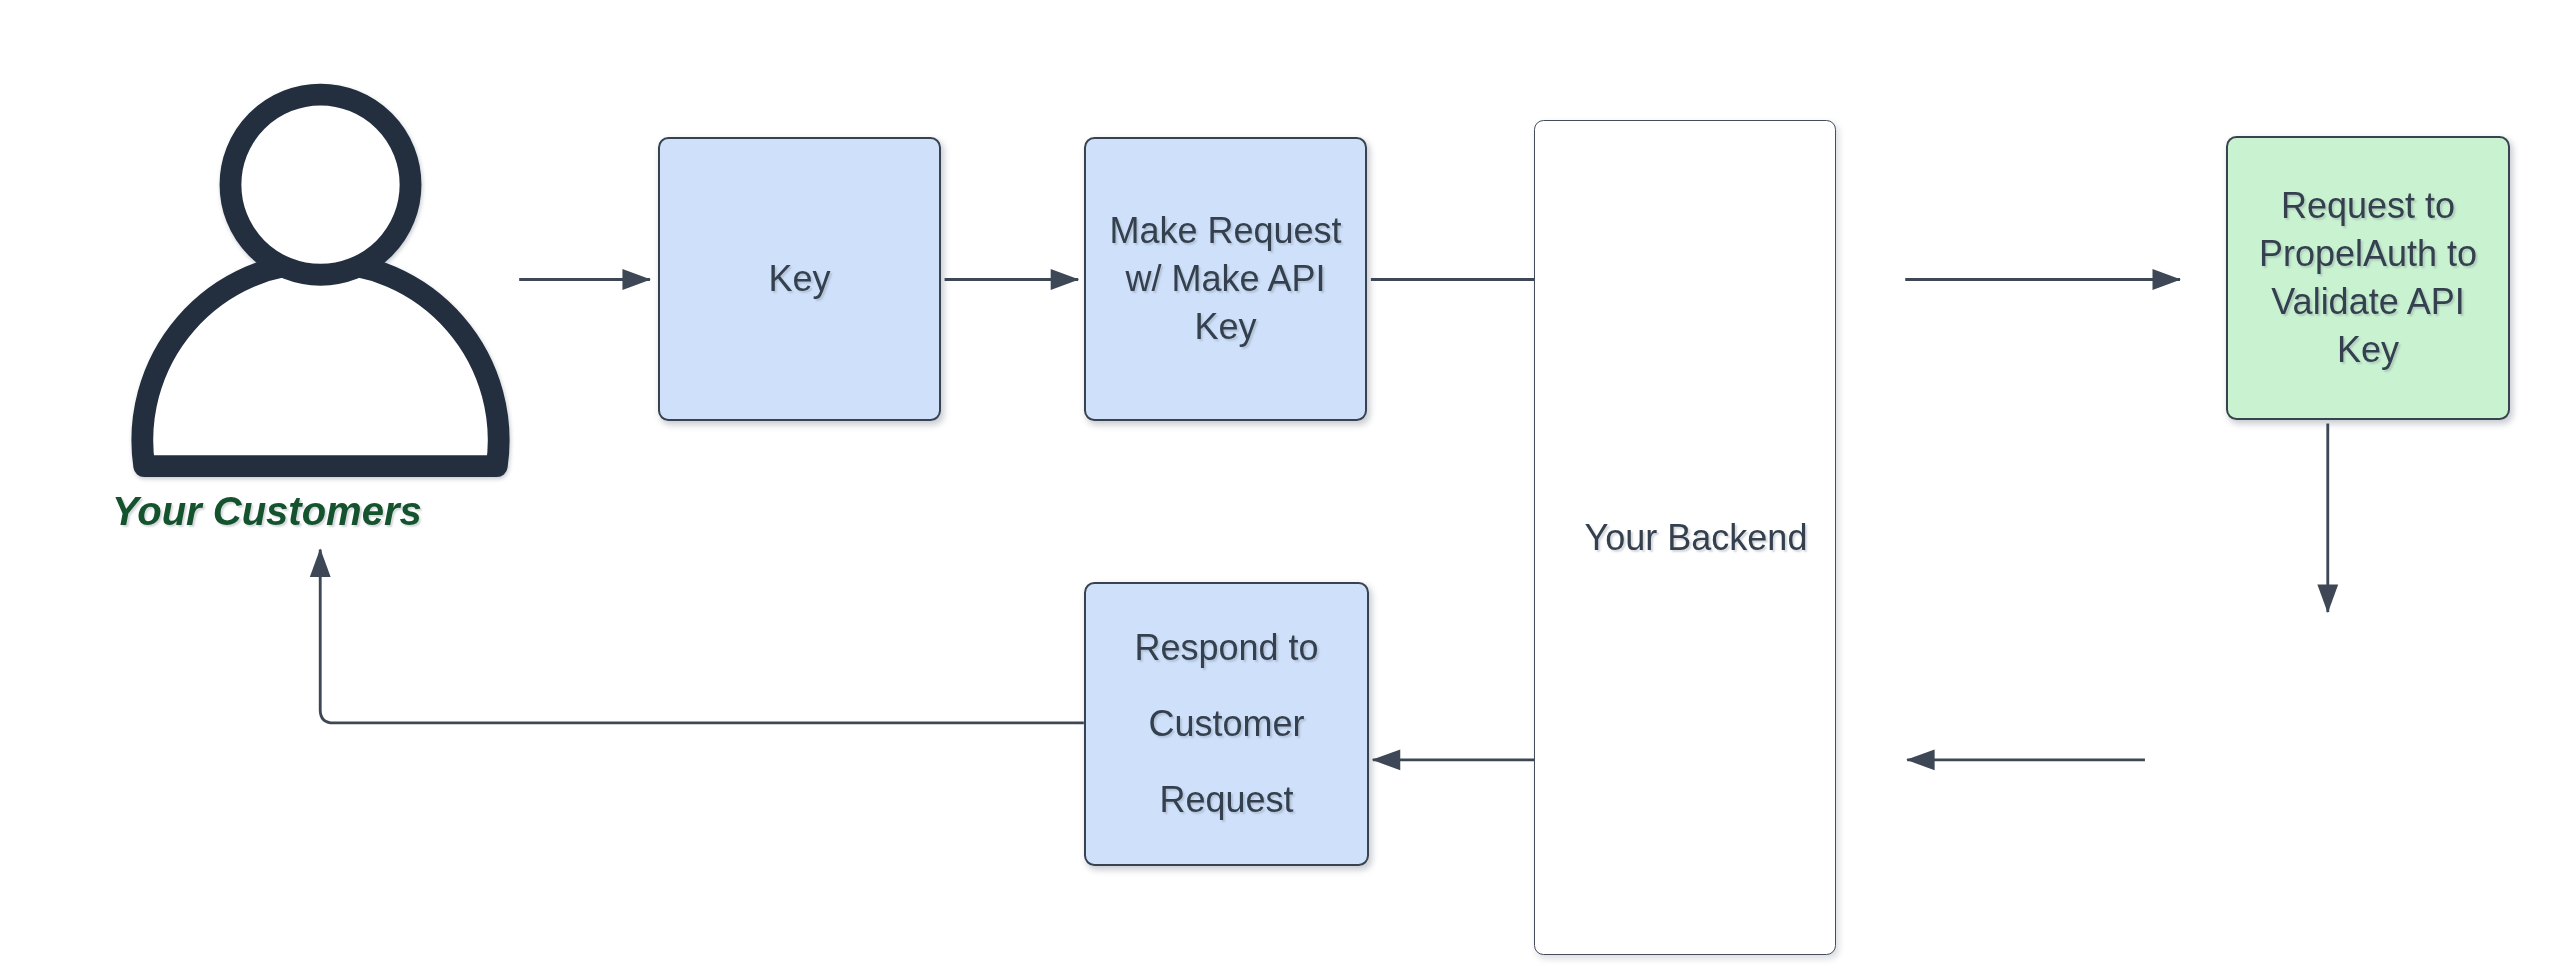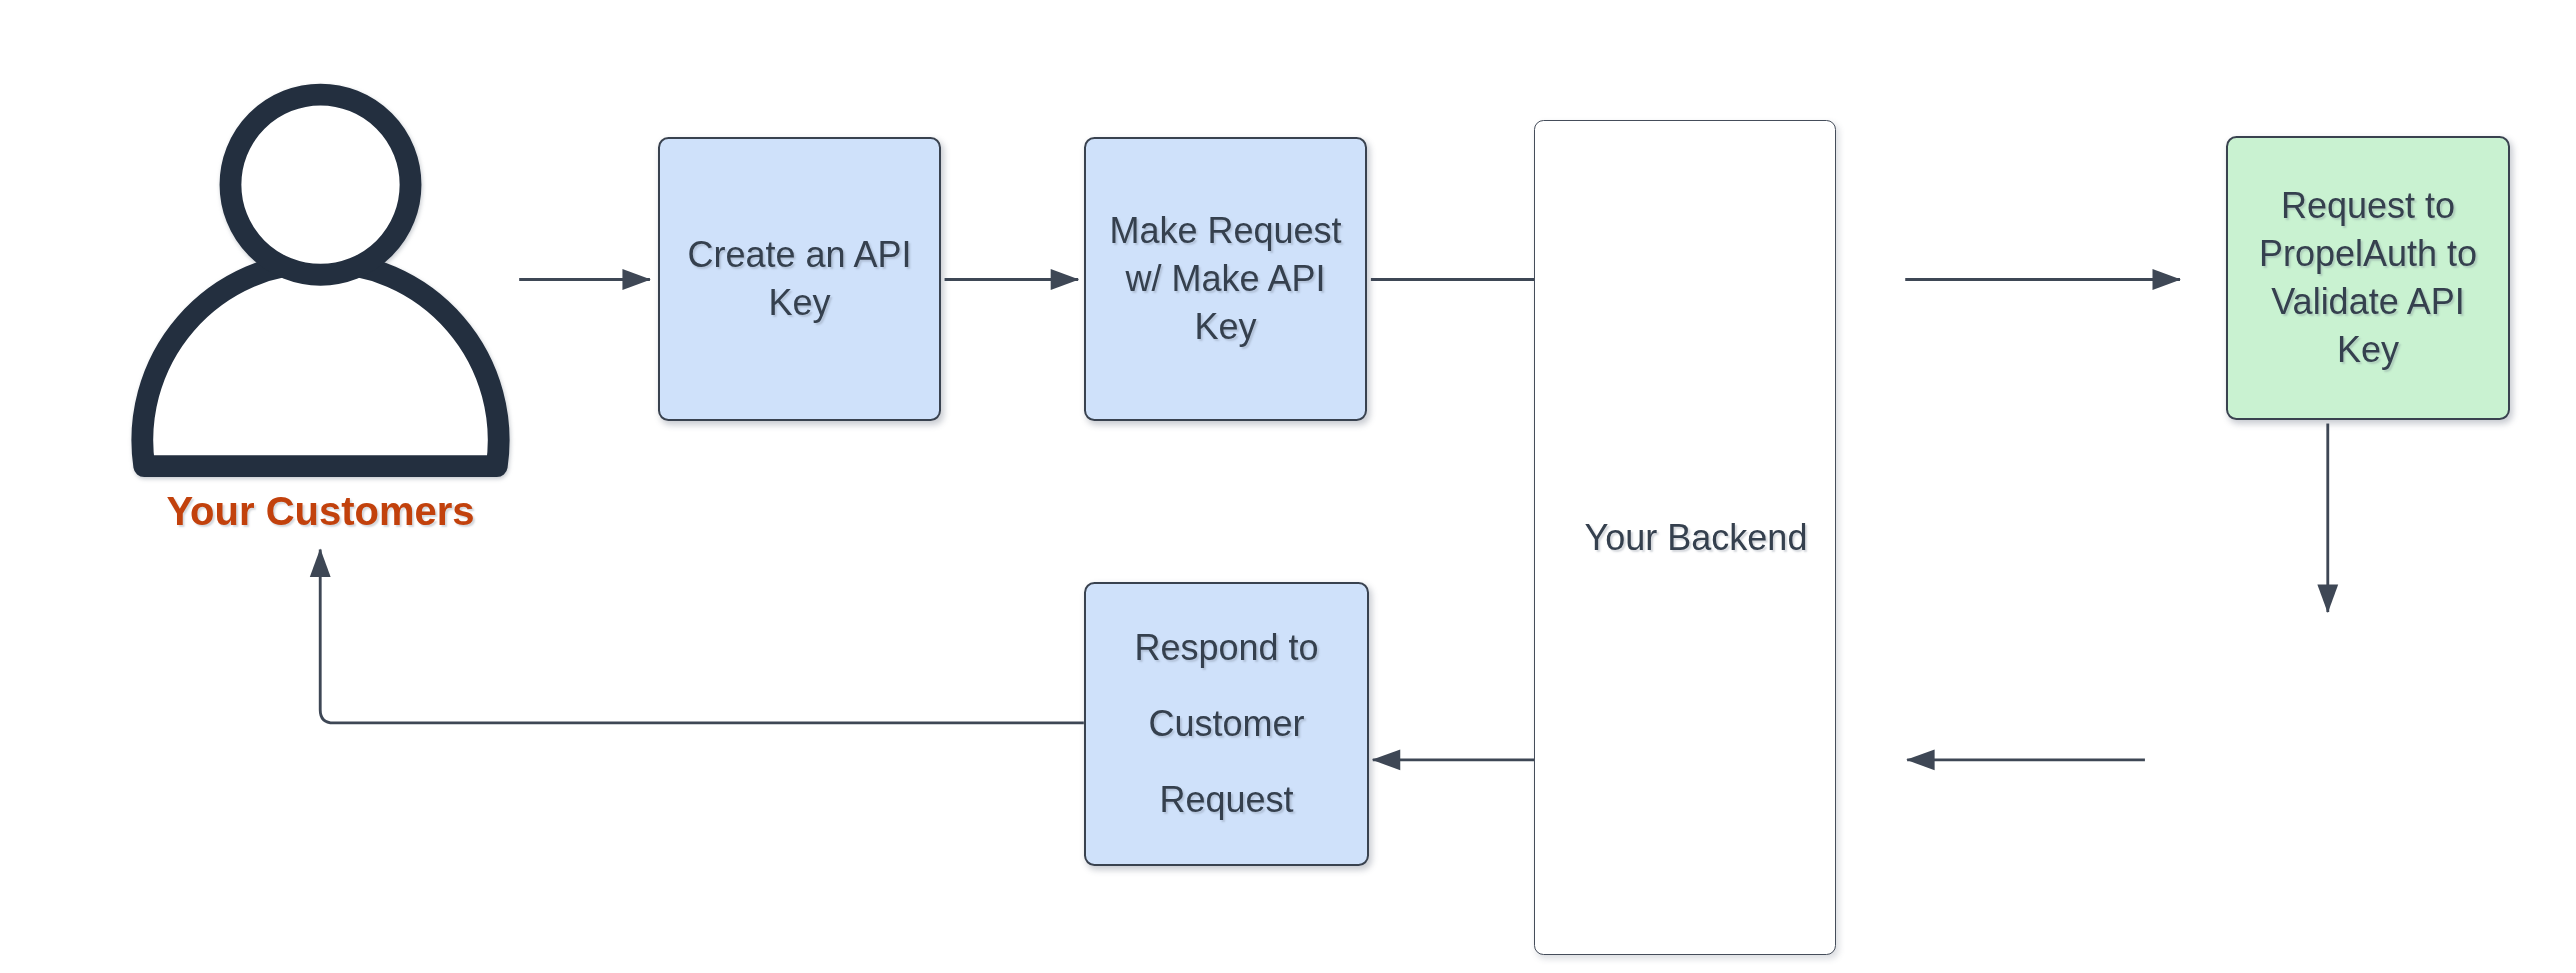--- a/index.html
+++ b/index.html
@@ -68,26 +68,27 @@
     top: 0;
     width: 417px;
     height: 422px;
     filter: drop-shadow(1.9px 2.8px 1.9px rgba(90, 100, 115, 0.35));
   }
   .actor-label {
     position: absolute;
     left: 0;
     top: 421px;
     width: 417px;
-    text-align: center;
+    text-align: left;
     font-size: 40px;
     font-weight: bold;
-    color: #c2410c;
+    color: #14532d;
     text-shadow: 1.9px 1.9px 1.9px rgba(110, 120, 135, 0.30);
     white-space: nowrap;
+    font-style: italic;
   }
 </style>
 </head>
 <body>
 
 <div class="canvas">
 
   <svg class="edges-layer" viewBox="0 0 2719 1028" xmlns="http://www.w3.org/2000/svg">
     <defs>
       <marker id="arrowhead" markerUnits="userSpaceOnUse" markerWidth="32" markerHeight="24" viewBox="0 0 32 24" refX="30" refY="12" orient="auto">
@@ -106,21 +107,20 @@
 
   <div class="actor">
     <svg class="person-svg" viewBox="118 72 440 445" xmlns="http://www.w3.org/2000/svg">
       <path d="M 152 492 A 188 188 0 1 1 524 492 Z" fill="#ffffff" stroke="#232f3f" stroke-width="23" stroke-linejoin="round" stroke-linecap="round"></path>
       <circle cx="338" cy="195" r="95" fill="#ffffff" stroke="#232f3f" stroke-width="23"></circle>
     </svg>
     <div class="actor-label">Your Customers</div>
   </div>
 
   <div class="node node-blue" style="left:658px; top:137px; width:283px; height:284px;">
-    <span class="line">Create an API</span>
     <span class="line">Key</span>
   </div>
 
   <div class="node node-blue" style="left:1084px; top:137px; width:283px; height:284px;text-align:center;">
     <span class="line">Make Request</span>
     <span class="line">w/ Make API</span>
     <span class="line">Key</span>
   </div>
 
   <div class="node node-plain" style="left:1534px; top:120px; width:302px; height:835px;padding-left:22px;">

